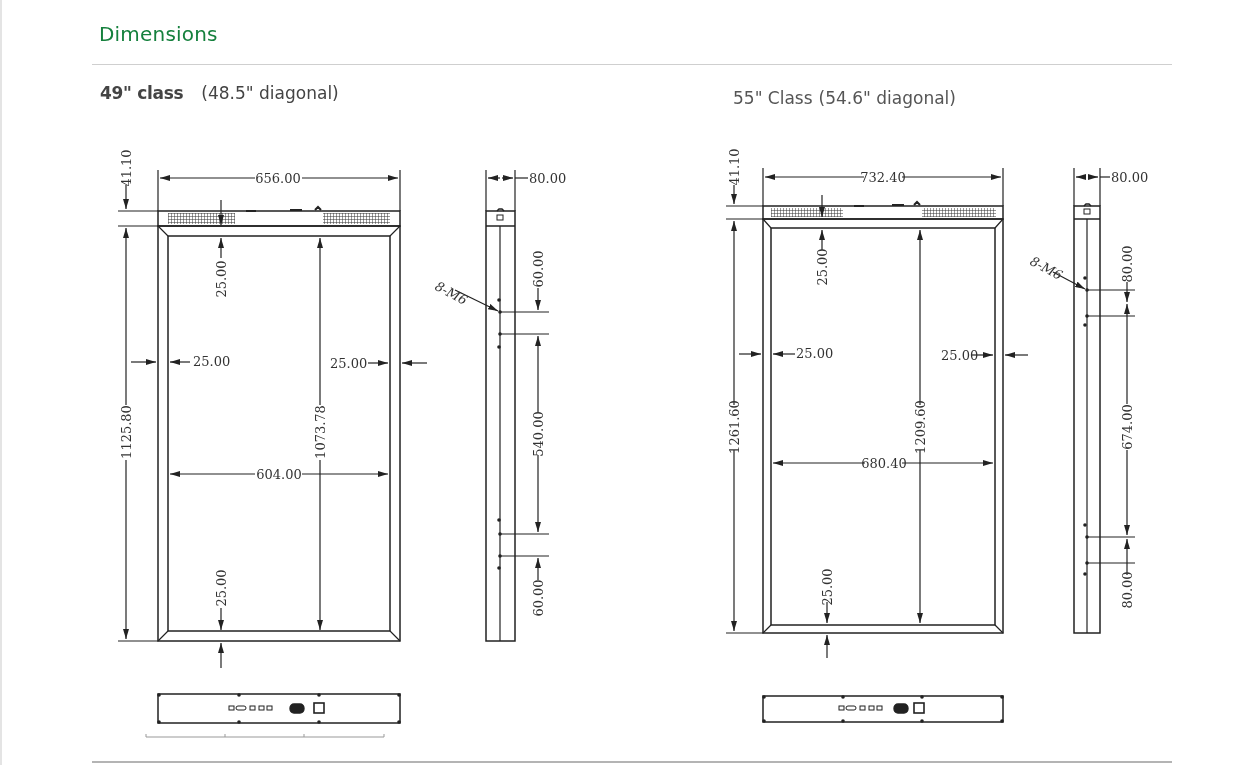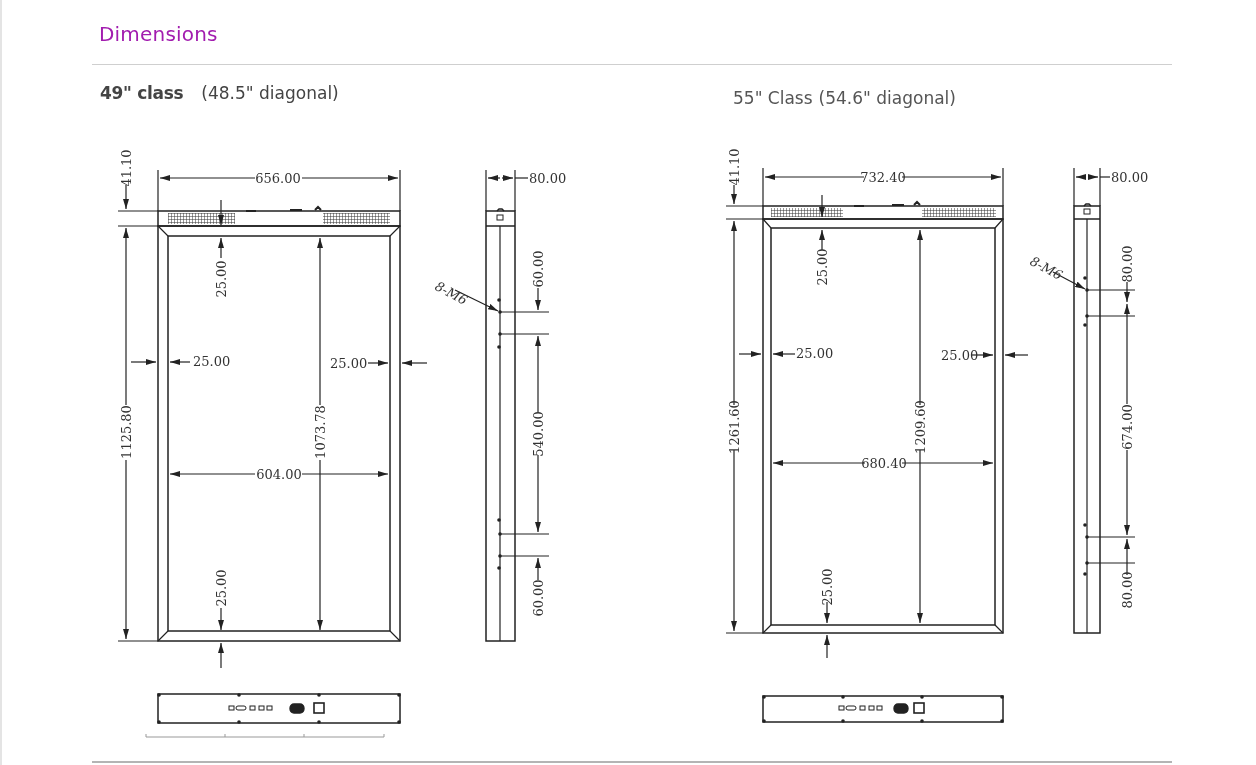--- a/index.html
+++ b/index.html
@@ -1,18 +1,18 @@
 <!DOCTYPE html>
 <html><head>
 <meta charset="utf-8">
 <style>
   html, body { margin: 0; padding: 0; background: #ffffff; }
   body { width: 1256px; height: 765px; position: relative; overflow: hidden; font-family: "DejaVu Sans", sans-serif; }
   .left-edge { position: absolute; left: 0; top: 0; width: 2px; height: 765px; background: #e4e4e4; }
-  .section-title { position: absolute; left: 99px; top: 22px; font-size: 20px; color: #a21caf; font-family: "DejaVu Sans", sans-serif; letter-spacing: 0.2px; }
+  .section-title { position: absolute; left: 99px; top: 22px; font-size: 20px; color: #15803d; font-family: "DejaVu Sans", sans-serif; letter-spacing: 0.2px; }
   .rule-top { position: absolute; left: 92px; top: 64px; width: 1080px; height: 1px; background: #cfcfcf; }
   .rule-bottom { position: absolute; left: 92px; top: 761px; width: 1080px; height: 2px; background: #b4b4b4; }
   .model-label-49 { position: absolute; left: 100px; top: 83px; font-size: 17px; color: #333; }
   .model-label-49 .cls { font-weight: bold; color: #444; letter-spacing: -0.3px; }
   .model-label-49 .diag { margin-left: 18px; color: #444; }
   .model-label-55 { position: absolute; left: 733px; top: 88px; font-size: 17px; color: #555; }
   .model-label-55 .diag { margin-left: 6px; }
   .drawing { position: absolute; left: 0; top: 0; }
   svg text { font-family: "DejaVu Serif", serif; font-size: 13px; fill: #333; }
 </style>

